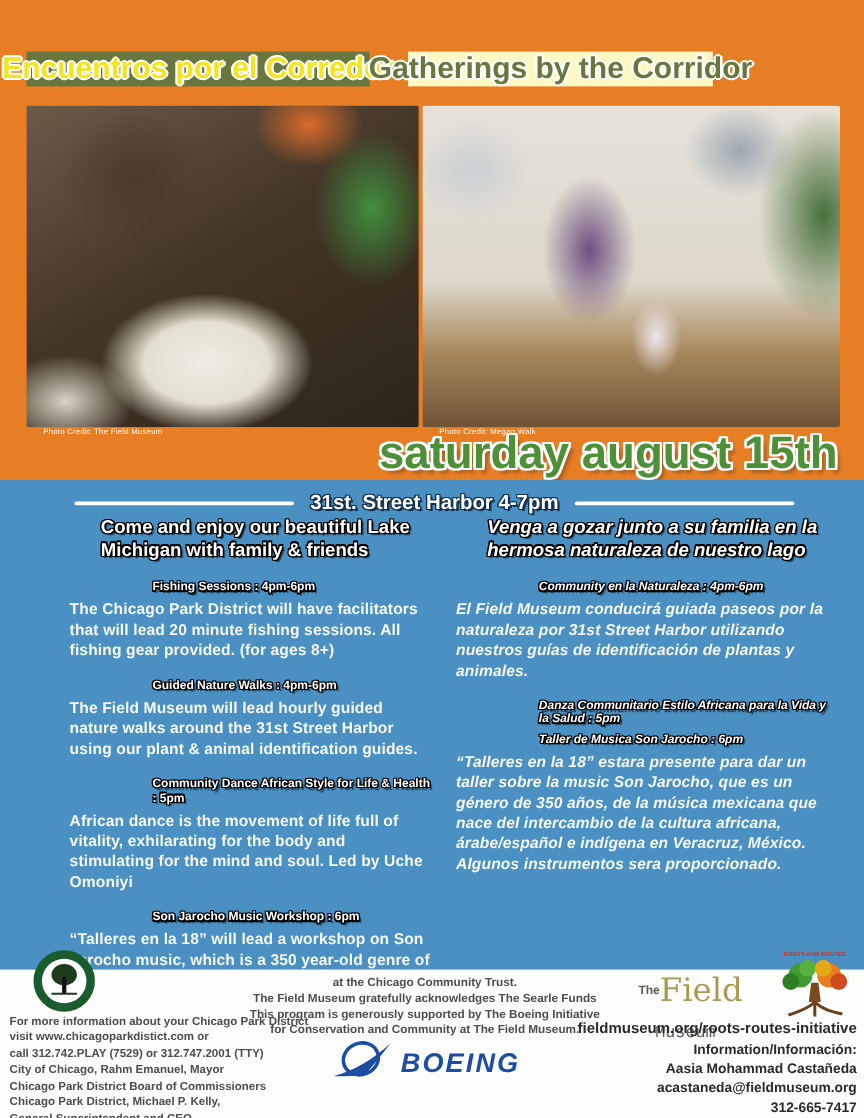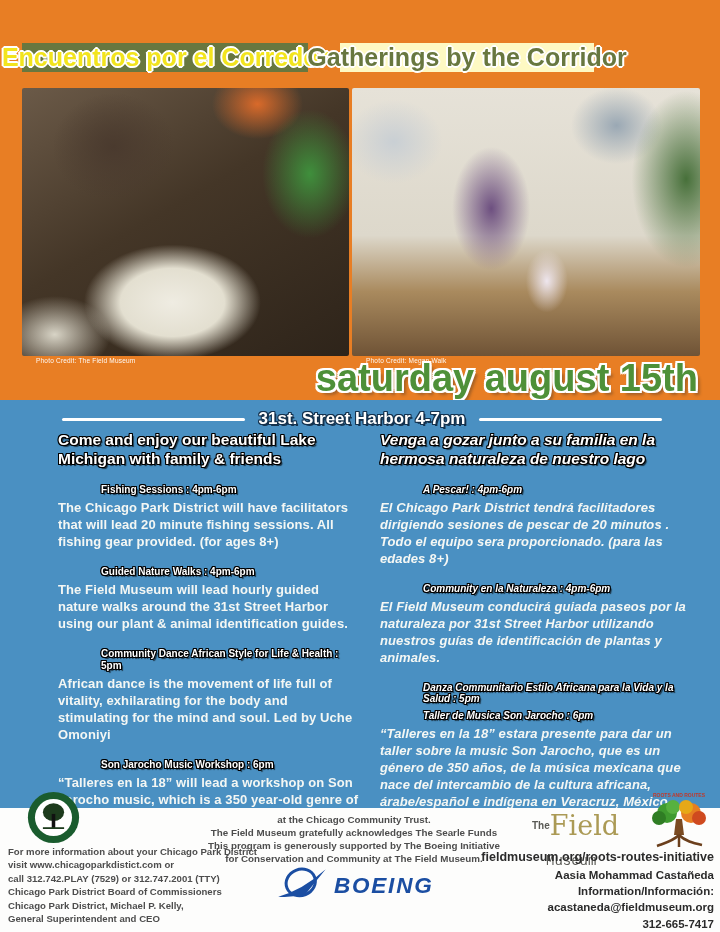--- a/index.html
+++ b/index.html
@@ -43,21 +43,21 @@
   
   .blue-section{position:absolute;top:400px;left:0;width:720px;height:408px;background:#4A90C2;}
   .location-row{display:flex;align-items:center;padding:9px 58px 0 62px;}
   .loc-line{flex:1;height:3px;background:#fff;border-radius:2px;}
   .loc-text{margin:0 14px;font-size:17px;font-weight:bold;color:#fff;white-space:nowrap;
     text-shadow:-1px -1px 0 #14324e,0 -1px 0 #14324e,1px -1px 0 #14324e,-1px 0 0 #14324e,1px 0 0 #14324e,-1px 1px 0 #14324e,0 1px 0 #14324e,1px 1px 0 #14324e,2px 2px 0 #14324e;}
   .col{position:absolute;top:31px;}
   .col-en{left:58px;width:302px;}
   .col-es{left:380px;width:318px;font-style:italic;}
   .outline-black{
-    text-shadow:-1px -1px 0 #000,0 -1px 0 #000,1px -1px 0 #000,-1px 0 0 #000,1px 0 0 #000,-1px 1px 0 #000,0 1px 0 #000,1px 1px 0 #000,2px 2px 1px rgba(0,0,0,.65);}
+    text-shadow:-1px -1px 0 #000,0 -1px 0 #000,1px -1px 0 #000,-1px 0 0 #000,1px 0 0 #000,-1px 1px 0 #000,0 1px 0 #000,1px 1px 0 #000,2px 2px 1px rgba(0,0,0,.65);margin-left:26px;}
   .col-heading{font-size:15.5px;font-weight:bold;color:#fff;line-height:1.22;margin-bottom:15px;}
   .evt-title{font-size:10px;font-weight:bold;color:#fff;line-height:1.15;margin-bottom:5px;padding-left:43px;}
   .evt-body{font-size:13px;color:#f4f7f4;line-height:1.3;margin-bottom:15px;font-weight:bold;letter-spacing:.1px;}
   
   .footer{position:absolute;top:808px;left:0;width:720px;height:124px;background:#fdfdfc;color:#4b4b4b;}
   .seal{position:absolute;left:27px;top:-17px;width:53px;height:53px;}
   .ack{position:absolute;left:184px;top:5px;width:340px;text-align:center;font-size:9.8px;font-weight:bold;line-height:1.33;color:#4d4d4d;}
   .fm-logo{position:absolute;left:532px;top:4px;width:120px;color:#5a5a55;line-height:1;}
   .fm-the{font-size:10px;font-weight:bold;vertical-align:6px;}
   .fm-field{font-family:"DejaVu Serif",serif;font-size:27px;color:#ab9a55;}
@@ -115,24 +115,20 @@
       </div>
       <div>
         <div class="evt-title outline-black">Son Jarocho Music Workshop : 6pm</div>
         <div class="evt-body">“Talleres en la 18”  will lead a workshop on Son Jarocho music, which is a 350 year-old genre of Mexican folk music born out of the interweaving of African, Arab/Spanish, and Native-American cultures in Veracruz, Mexico. (Some instruments provided)</div>
       </div>
     </div>
 
     <div class="col col-es">
       <div class="col-heading outline-black">Venga a gozar junto a su familia en la hermosa naturaleza de nuestro lago</div>
       <div>
-        <div class="evt-title outline-black">A Pescar! : 4pm-6pm</div>
-        <div class="evt-body">El Chicago Park District tendrá facilitadores dirigiendo sesiones de pescar de 20 minutos . Todo el equipo sera proporcionado. (para las edades 8+)</div>
-      </div>
-      <div>
         <div class="evt-title outline-black">Community en la Naturaleza : 4pm-6pm</div>
         <div class="evt-body">El Field Museum conducirá guiada paseos por la naturaleza por 31st Street Harbor utilizando nuestros guías de identificación de plantas y animales.</div>
       </div>
       <div>
         <div class="evt-title outline-black">Danza Communitario Estilo Africana para la Vida y la Salud : 5pm</div>
       </div>
       <div>
         <div class="evt-title outline-black">Taller de Musica Son Jarocho : 6pm</div>
         <div class="evt-body">“Talleres en la 18” estara presente para dar un taller sobre la music Son Jarocho, que es un género de 350 años, de la música mexicana que nace del intercambio de la cultura africana, árabe/español e indígena en Veracruz, México. Algunos instrumentos sera proporcionado.</div>
       </div>
@@ -172,33 +168,34 @@
       <path d="M31 30 L37 30 L39 46 L29 46 Z" fill="#7a4a21"></path>
       <path d="M34 46 C 28 52 20 54 12 57" stroke="#6b3f1c" stroke-width="2.5" fill="none"></path>
       <path d="M34 46 C 40 52 48 54 57 56" stroke="#6b3f1c" stroke-width="2.5" fill="none"></path>
       <path d="M34 46 L34 58" stroke="#6b3f1c" stroke-width="2.5" fill="none"></path>
     </svg>
 
     <div class="pd-info">
       <div>For more information about your Chicago Park District</div>
       <div>visit www.chicagoparkdistict.com or</div>
       <div>call 312.742.PLAY (7529) or 312.747.2001 (TTY)</div>
+      <div>City of Chicago, Rahm Emanuel, Mayor</div>
       <div>Chicago Park District Board of Commissioners</div>
       <div>Chicago Park District, Michael P. Kelly,</div>
       <div>General Superintendent and CEO</div>
     </div>
 
     <svg class="boeing" width="178" height="42" viewBox="0 0 300 70">
       <ellipse cx="40" cy="34" rx="25" ry="22" fill="none" stroke="#1B4EA2" stroke-width="5" transform="rotate(-22 40 34)"></ellipse>
       <path d="M2 58 Q 42 48 82 12 L 48 54 Q 24 60 2 58 Z" fill="#1B4EA2"></path>
       <text x="96" y="52" font-size="38" font-style="italic" font-weight="bold" letter-spacing="3" fill="#1B4EA2" font-family="Liberation Sans, sans-serif">BOEING</text>
     </svg>
 
     <div class="contact">
       <div class="c0">fieldmuseum.org/roots-routes-initiative</div>
+      <div class="cline">Information/Información:</div>
       <div class="cline">Aasia Mohammad Castañeda</div>
-      <div class="cline">Information/Información:</div>
       <div class="cline">acastaneda@fieldmuseum.org</div>
       <div class="cline">312-665-7417</div>
     </div>
 
   </div>
 </div>
 
 </body></html>

